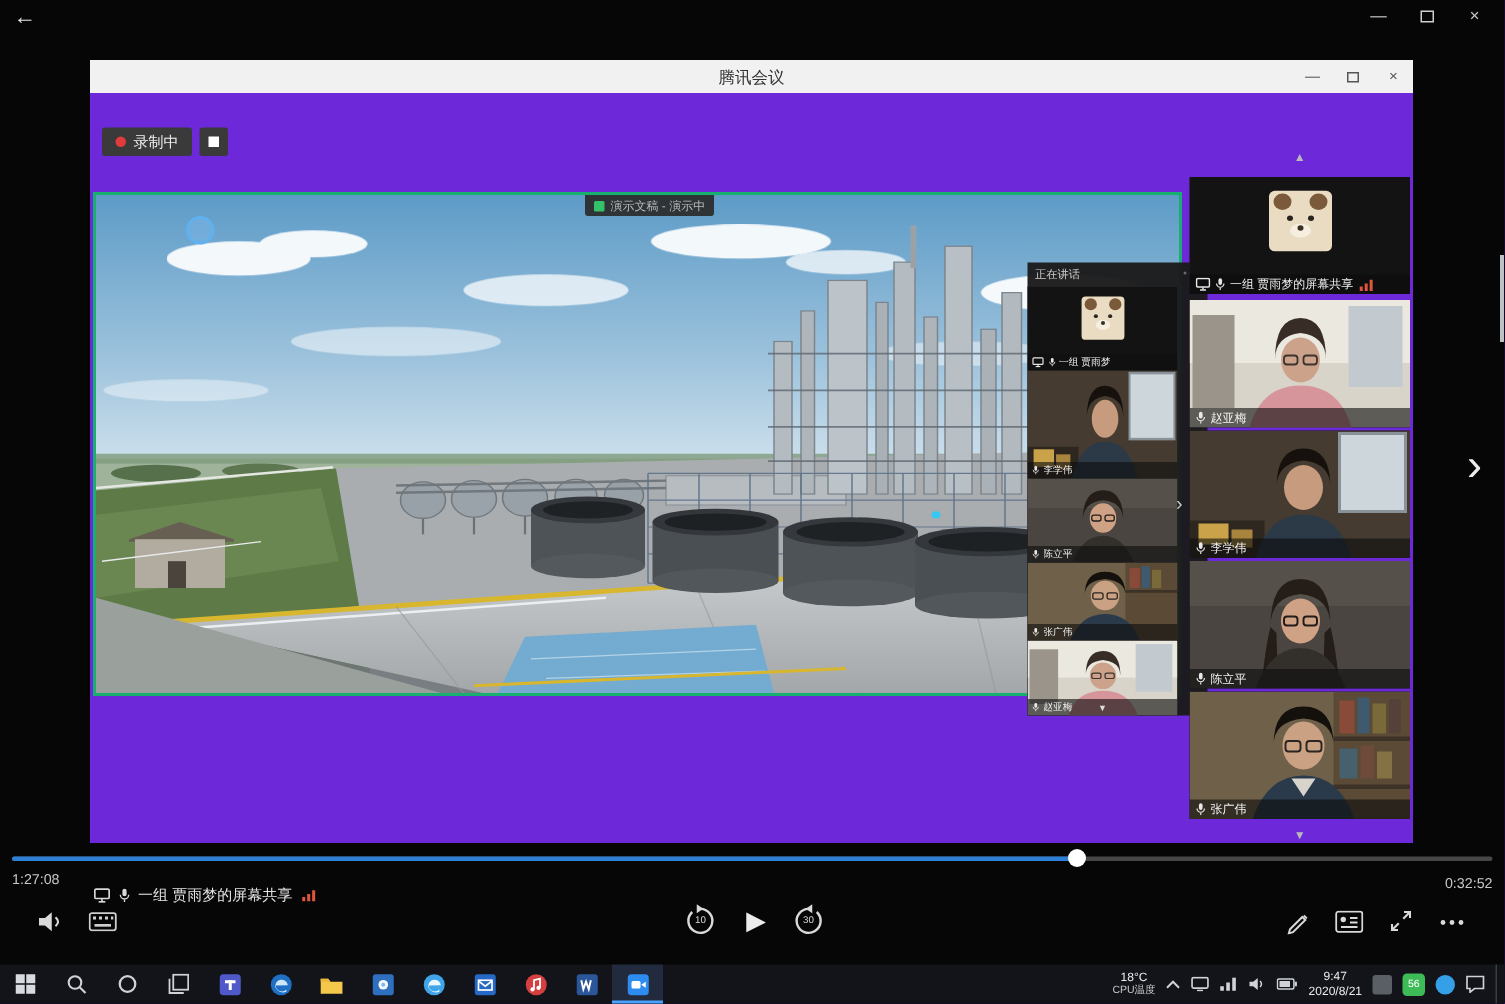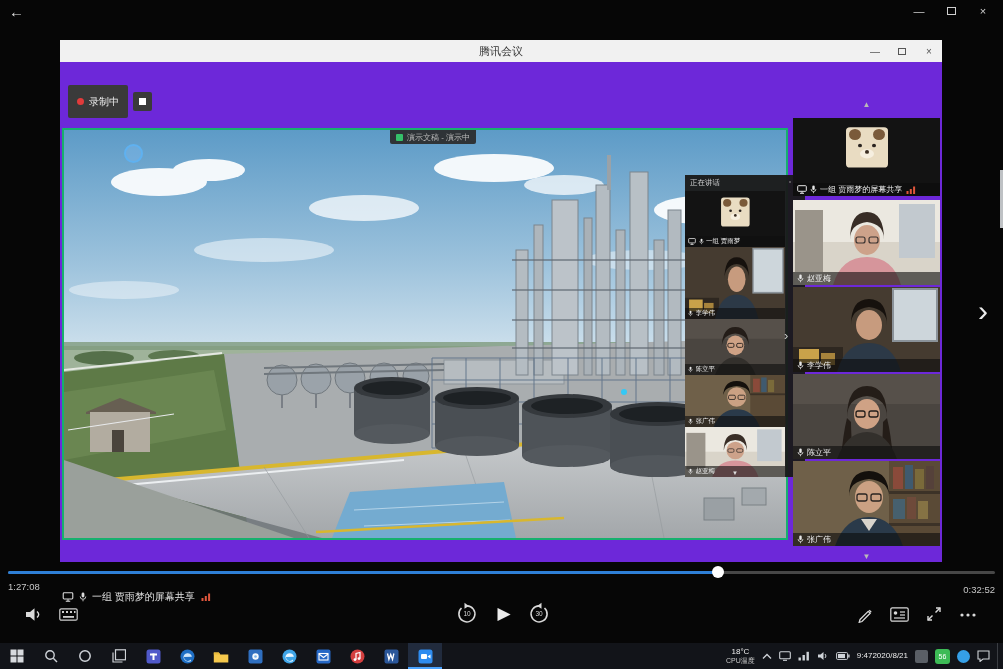--- a/index.html
+++ b/index.html
@@ -16,28 +16,28 @@
 
   
   .recwin{left:60px;top:40px;width:882px;height:522px;background:#6d28d9;}
   .mtitle{position:absolute;left:0;top:0;width:100%;height:22px;background:#f1f1f1;display:flex;align-items:center;justify-content:center;}
   .mtitle-text{font-size:11px;color:#333;}
   .mctrls{position:absolute;right:6px;top:0;height:22px;display:flex;align-items:center;gap:13px;}
   .mbtn{color:#555;font-size:10px;display:flex;align-items:center;justify-content:center;width:14px;height:16px;}
   .mrestore{width:8px;height:7px;border:1px solid #555;display:inline-block;}
 
   .rec-row{left:8px;top:45px;display:flex;gap:5px;align-items:center;}
-  .rec-pill{background:#3a3a3a;border-radius:2px;height:33px;display:flex;align-items:center;gap:5px;padding:0 9px;}
+  .rec-pill{background:#3a3a3a;border-radius:2px;height:19px;display:flex;align-items:center;gap:5px;padding:0 9px;}
   .rec-dot{width:7px;height:7px;border-radius:50%;background:#e23b3b;}
   .rec-txt{font-size:10px;color:#eee;}
   .stop-btn{width:19px;height:19px;background:#3a3a3a;border-radius:2px;display:flex;align-items:center;justify-content:center;}
   .stop-sq{width:7px;height:7px;background:#fff;}
 
   
-  .screen{left:2px;top:88px;width:726px;height:412px;border:2px solid #17b06e;background:#7aa7c9;overflow:hidden;}
+  .screen{left:2px;top:88px;width:726px;height:336px;border:2px solid #17b06e;background:#7aa7c9;overflow:hidden;}
   .scene{width:100%;height:100%;display:block;}
   .wave{left:60px;top:14px;width:19px;height:19px;border-radius:50%;border:2px solid #5fb1f0;background:rgba(130,190,245,.35);}
   .banner{left:326px;top:0;height:14px;background:rgba(42,42,42,.92);display:flex;align-items:center;gap:4px;padding:0 6px;border-radius:0 0 2px 2px;}
   .banner-ic{width:7px;height:7px;background:#35c06a;border-radius:1px;}
   .banner-txt{font-size:8px;color:#bbb;white-space:nowrap;}
 
   
   .spanel{left:625px;top:135px;width:120px;background:rgba(26,26,26,.96);}
   .spanel-h{height:16px;display:flex;align-items:center;padding:0 5px;position:relative;}
   .spanel-title{font-size:7.5px;color:#cfcfcf;}
@@ -83,21 +83,21 @@
   .taskbar{left:0;bottom:0;width:1003px;height:26px;background:#121419;display:flex;align-items:stretch;}
   .tb-left{display:flex;}
   .tb-btn{width:34px;display:flex;align-items:center;justify-content:center;}
   .tb-active{background:rgba(110,165,255,.16);box-shadow:inset 0 -2px 0 #4aa3ff;}
   .tb-spacer{flex:1;}
   .tb-right{display:flex;align-items:center;gap:7px;padding-right:2px;}
   .tray-ic{display:flex;align-items:center;justify-content:center;}
   .temp{display:flex;flex-direction:column;align-items:center;justify-content:center;line-height:1.15;}
   .temp .t1{font-size:8px;color:#ececec;}
   .temp .t2{font-size:7px;color:#c9c9c9;}
-  .clock{display:flex;align-items:center;justify-content:center;line-height:1.2;}
+  .clock{display:flex;flex-direction:column;align-items:center;justify-content:center;line-height:1.2;}
   .clock .c1,.clock .c2{font-size:8px;color:#ececec;}
   .badge-g{width:15px;height:15px;border-radius:3px;background:#3dbb56;color:#fff;font-size:7px;display:flex;align-items:center;justify-content:center;}
   .circle-b{width:13px;height:13px;border-radius:50%;background:#35a0e8;}
   .sq-gray{width:13px;height:13px;border-radius:2px;background:#5a5f66;}
   .show-desktop{width:4px;border-left:1px solid #3a3d42;height:26px;}
 </style>
 </head>
 <body>
 
 <div id="stage">

